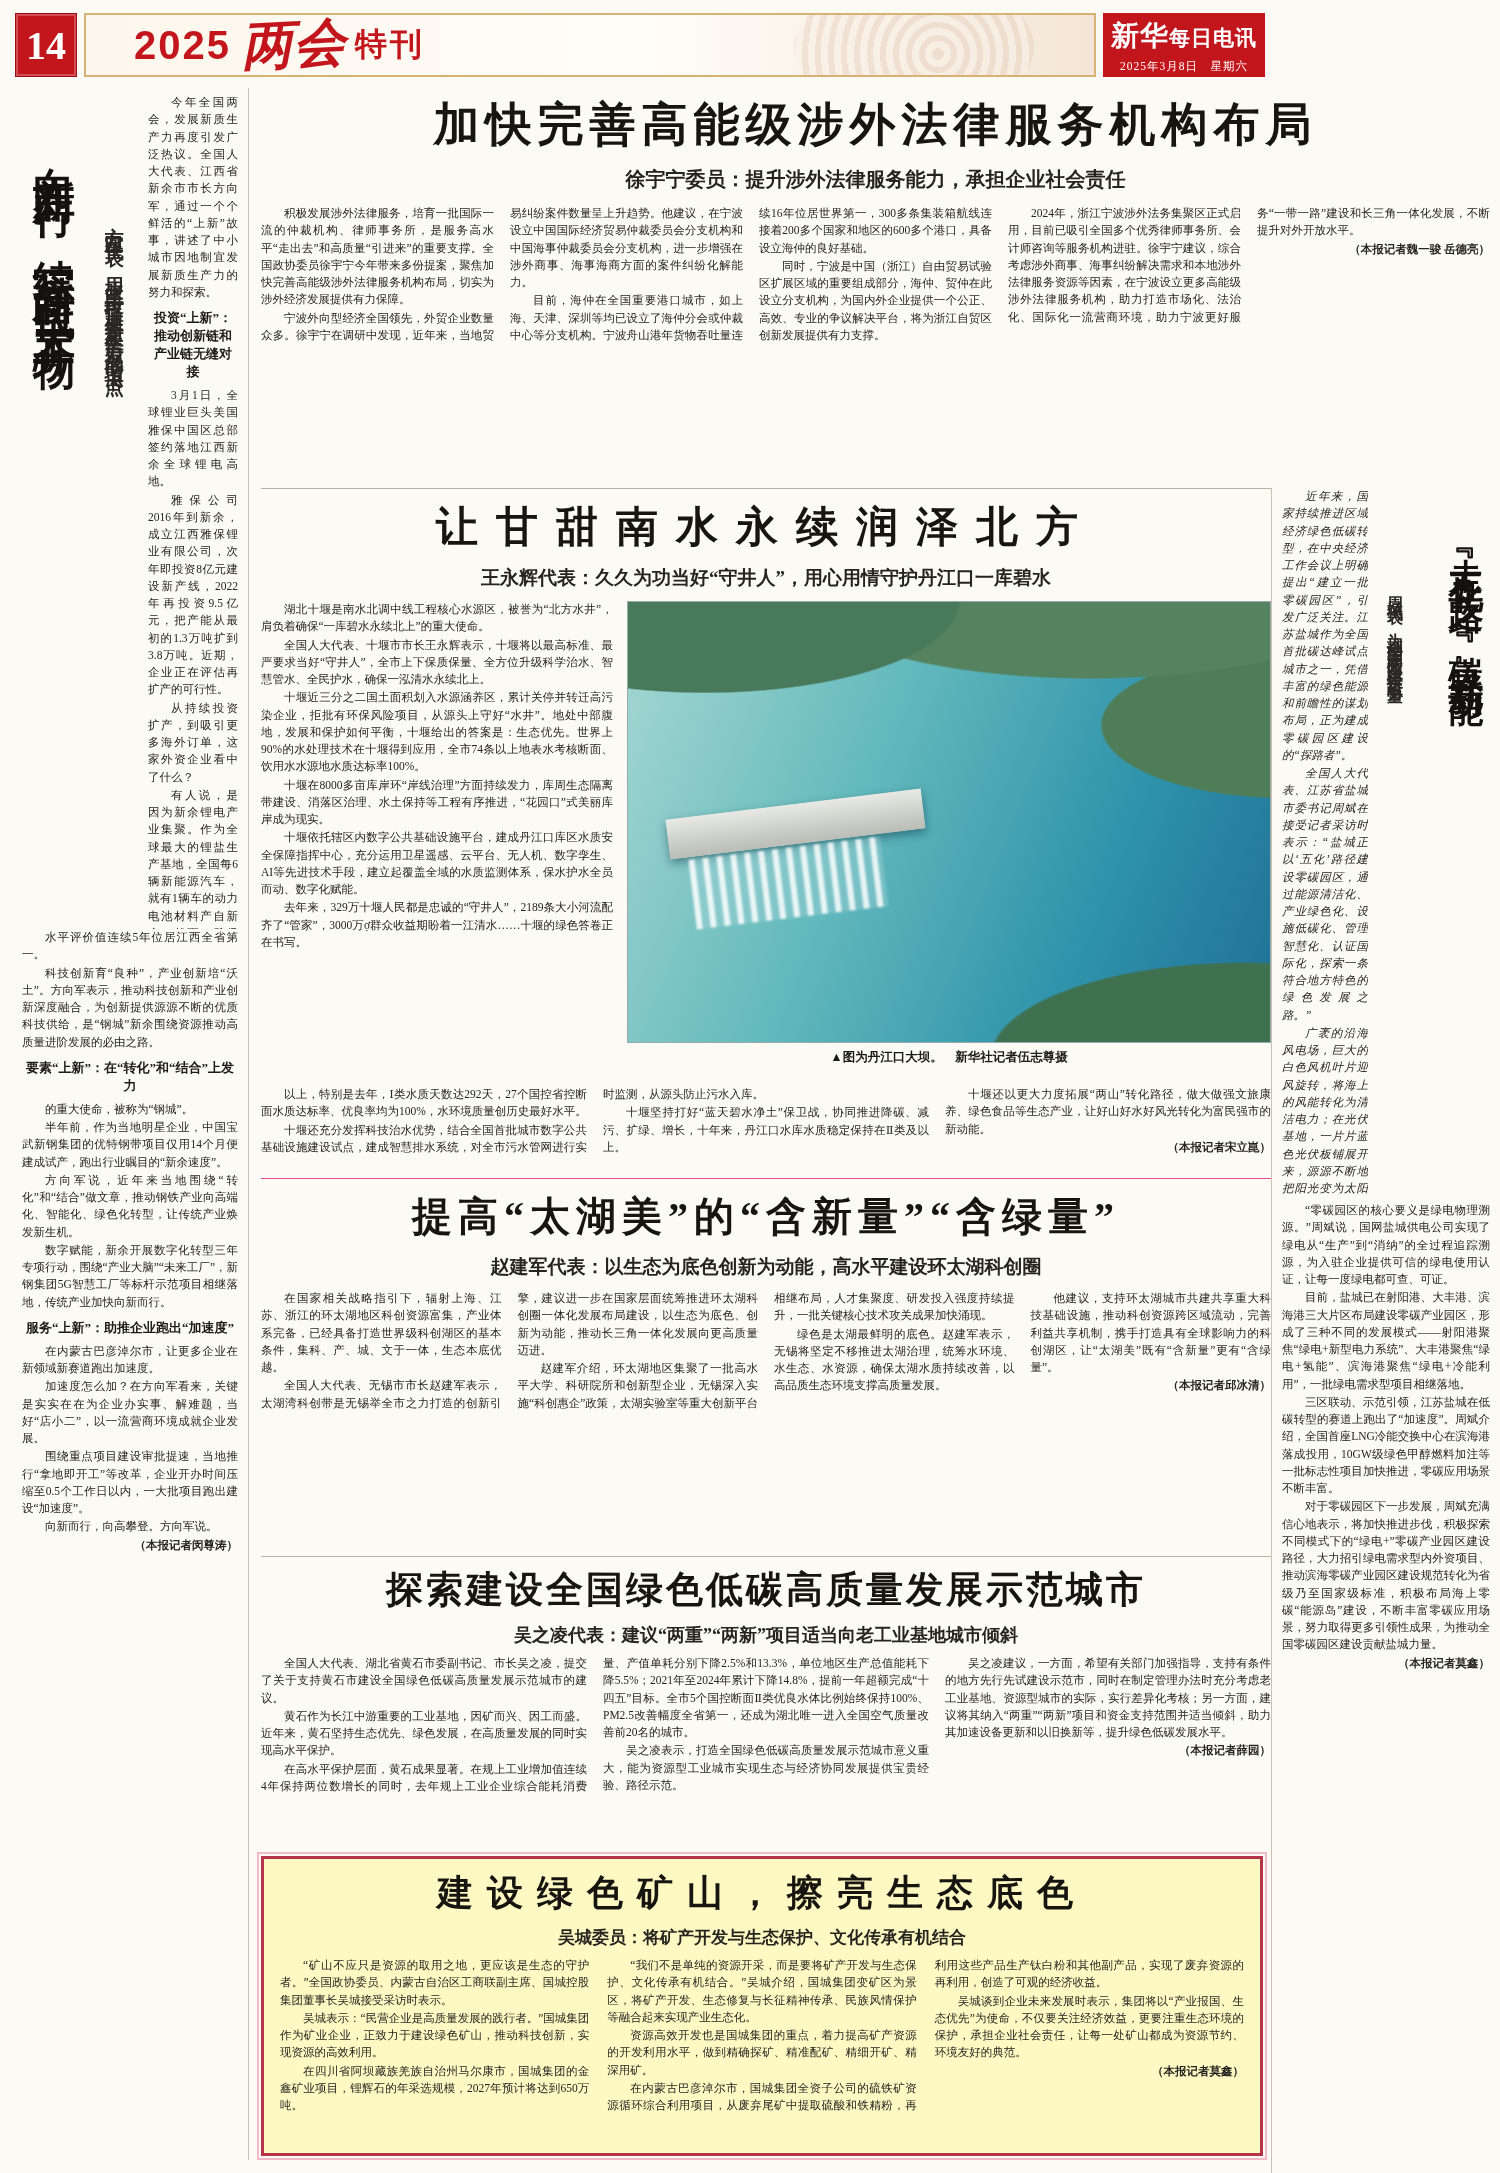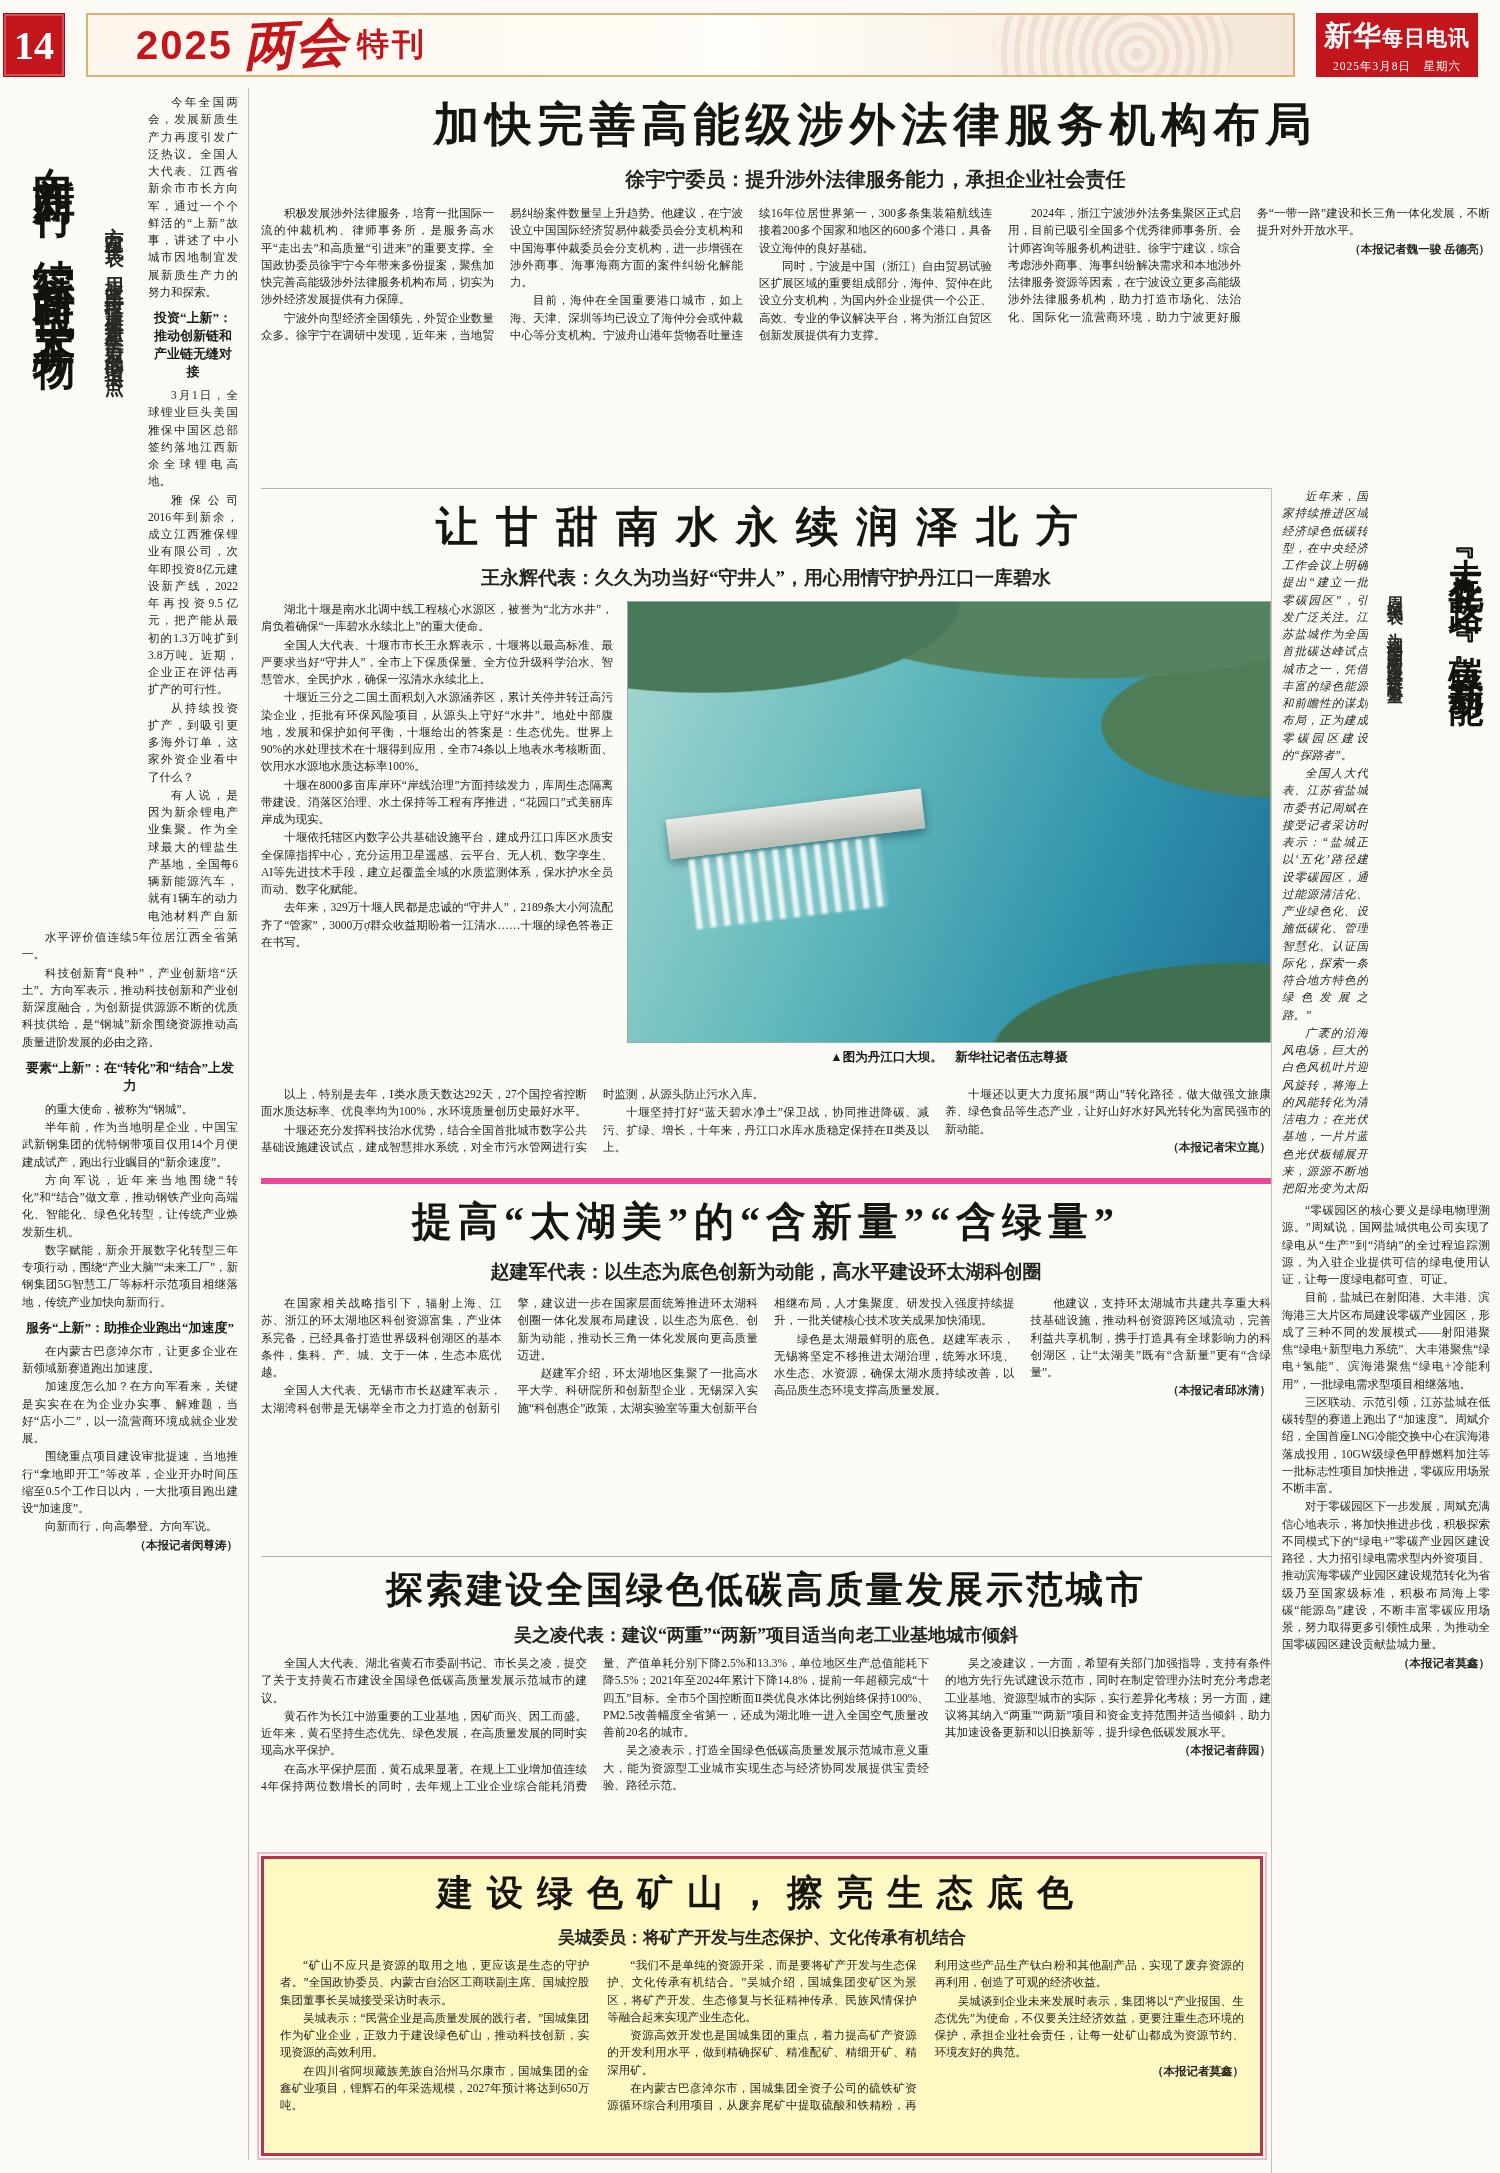--- a/index.html
+++ b/index.html
@@ -1,20 +1,20 @@
 <!DOCTYPE html>
 <html><head>
 <meta charset="utf-8">
 <style>
   * { margin:0; padding:0; box-sizing:border-box; }
   body { background:#e8e6e0; font-family:"Liberation Serif","DejaVu Serif",serif; }
   .page { position:relative; width:1500px; height:2173px; margin:0 auto; background:#fbfaf4; overflow:hidden; }
 
   
-  .header-row { position:absolute; top:13px; left:3px; width:1475px; height:64px; display:flex; gap:21px; }
+  .header-row { position:absolute; top:13px; left:15px; width:1250px; height:64px; display:flex; gap:7px; }
   .page-num { width:62px; background:#c3161c; color:#fff; display:flex; align-items:center; justify-content:center;
               font-size:40px; font-weight:bold; border:1px solid #9d0f14; box-shadow:inset 0 0 0 2px rgba(255,255,255,.25); }
   .banner { flex:1; position:relative; border:2px solid #d8b274; background:linear-gradient(90deg,#fdf6ec, #fffdf8 55%, #f3e6d6);
             display:flex; align-items:center; padding-left:48px; overflow:hidden; }
   .banner .swirl { position:absolute; right:60px; top:-38px; width:240px; height:140px; border-radius:50%;
             background:repeating-radial-gradient(circle at 60% 55%, #e9d2c2 0 6px, #f8efe6 6px 13px); opacity:.55; }
   .banner-year { color:#c3161c; font-size:40px; font-weight:bold; letter-spacing:2px; font-family:"Liberation Sans",sans-serif; }
   .banner-callig { color:#c3161c; font-size:52px; font-weight:900; font-style:italic; margin:0 10px; transform:rotate(-3deg); }
   .banner-suffix { color:#c3161c; font-size:32px; font-weight:900; letter-spacing:3px; }
   .brand { width:162px; background:#c3161c; color:#fff; display:flex; flex-direction:column; align-items:center; justify-content:center; gap:4px; }
@@ -70,21 +70,21 @@
        radial-gradient(ellipse 420px 160px at 96% 104%, #3f7050 60%, transparent 61%),
        linear-gradient(112deg,#a7d8d2 0%, #63b9bc 38%, #2f93ab 72%, #1f6f96 100%);
   }
   .dam { position:absolute; left:6%; top:46%; width:40%; height:9%; background:linear-gradient(#e8e9e4,#b9bdb6); transform:rotate(-7deg); box-shadow:0 4px 10px rgba(0,40,60,.45); }
   .spill { position:absolute; left:10%; top:56%; width:30%; height:16%; transform:rotate(-7deg);
      background:repeating-linear-gradient(90deg, rgba(255,255,255,.85) 0 6px, rgba(160,210,215,.4) 6px 14px); filter:blur(1px); }
   .caption { font-size:12.5px; font-weight:bold; text-align:center; margin-top:6px; color:#1d1b17; }
   .a2-bottom { column-count:3; column-gap:16px; height:132px; margin-top:10px; overflow:hidden; }
 
   
-  .art3 { border-top:6px solid #ec4899; height:378px; padding-top:10px; }
+  .art3 { border-top:1px solid #ec4899; height:378px; padding-top:10px; }
   .art3 .hl { font-size:40px; letter-spacing:6px; }
   .art3 .bl { font-size:19px; margin:10px 0 10px; }
   .art3 .a-body { column-count:4; column-gap:16px; height:258px; }
 
   
   .art4 { border-top:1px solid #b9b3a5; height:292px; padding-top:8px; }
   .art4 .hl { font-size:37px; letter-spacing:3px; }
   .art4 .bl { font-size:18px; margin:8px 0 8px; }
   .art4 .a-body { column-count:3; column-gap:16px; height:185px; }
 

